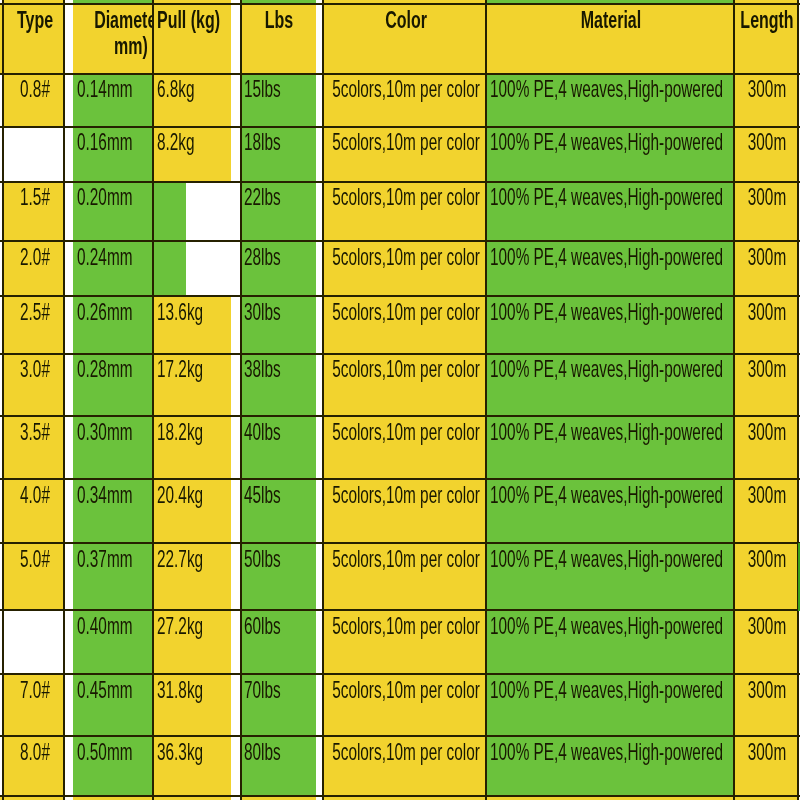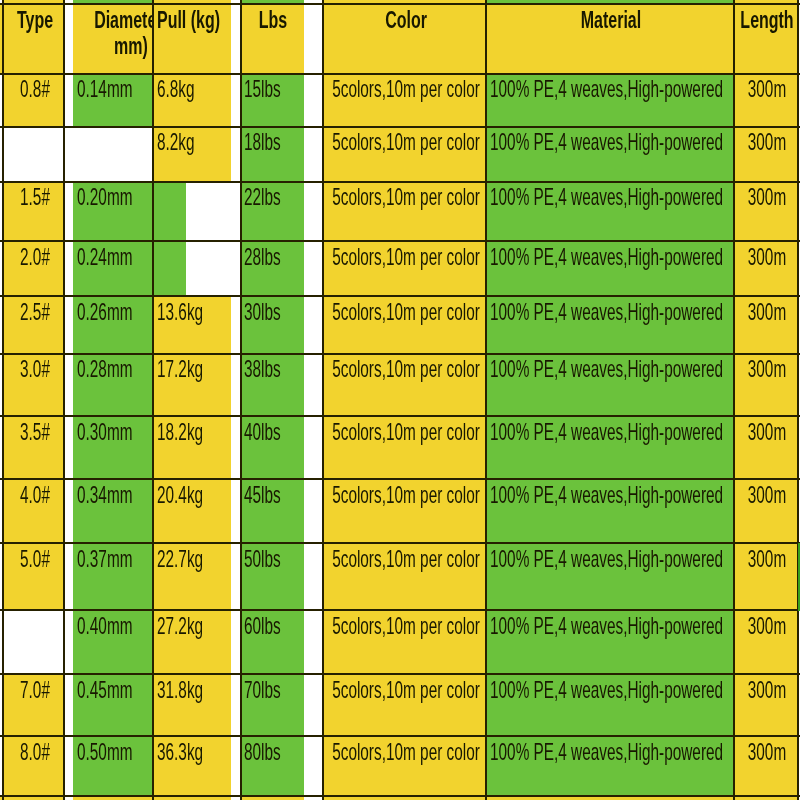--- a/index.html
+++ b/index.html
@@ -26,21 +26,21 @@
   .hdr .ac > i{transform:scaleX(0.695);}
   .hdr .l2{top:31.1px;}
 
   .edge-fragment{position:absolute;left:798px;top:543px;width:2px;height:68px;background:#37a01e;z-index:5;}
   .vline{position:absolute;top:0;height:800px;width:2px;background:#262100;}
   .hline{position:absolute;left:0;width:800px;height:2px;background:#262100;}
 
   .c0{left:2.6px;width:61.7px}
   .c1{left:73px;width:113px}
   .c2{left:153.3px;width:78px}
-  .c3{left:240.5px;width:63px}
+  .c3{left:240.5px;width:75px}
   .c4{left:322.8px;width:163.5px}
   .c5{left:486.3px;width:248.1px}
   .c6{left:734.4px;width:63.4px}
   .r0{top:0px;height:3.6px}
   .r1{top:3.6px;height:70.1px}
   .r2{top:73.7px;height:53.1px}
   .r3{top:126.8px;height:54.7px}
   .r4{top:181.5px;height:59.7px}
   .r5{top:241.2px;height:54.8px}
   .r6{top:296px;height:57.8px}
@@ -155,20 +155,23 @@
         <span class="txt al">100% PE,4 weaves,High-powered</span>
       </div>
     <div class="cell yel c6">
         <span class="txt ac">
           <i>300m</i>
         </span>
       </div>
   </div>
 
   <div class="row r3">
+    <div class="cell grn c1">
+        <span class="txt al">0.16mm</span>
+      </div>
     <div class="cell yel c2">
         <span class="txt al">8.2kg</span>
       </div>
     <div class="cell grn c3">
         <span class="txt al">18lbs</span>
       </div>
     <div class="cell yel c4">
         <span class="txt ac">
           <i>5colors,10m per color</i>
         </span>

